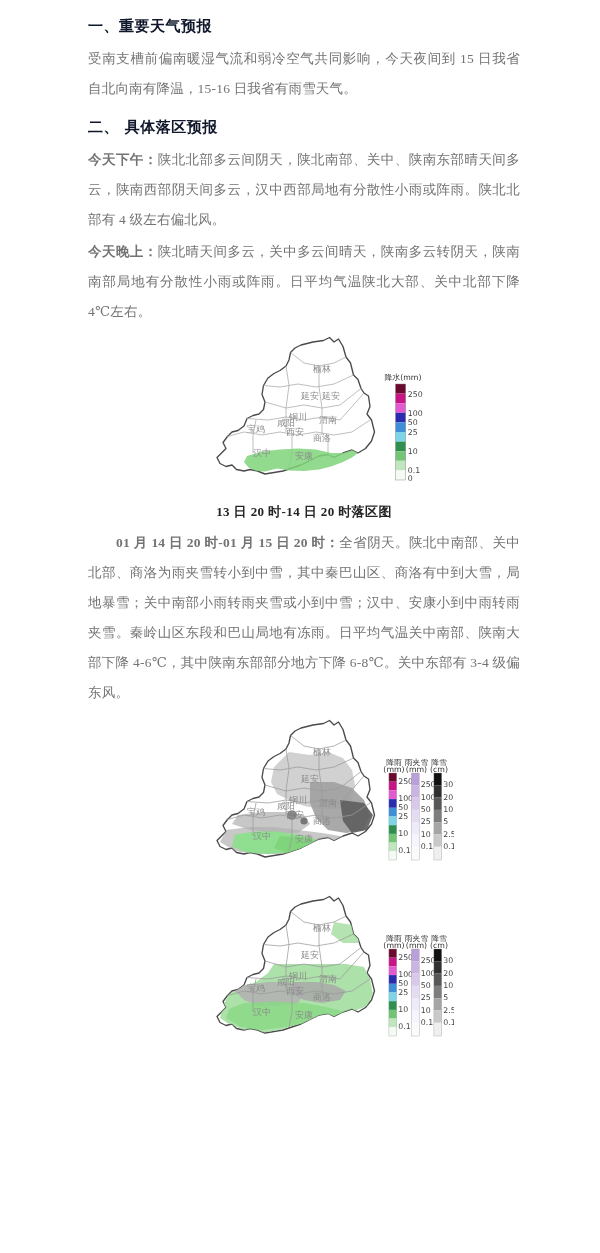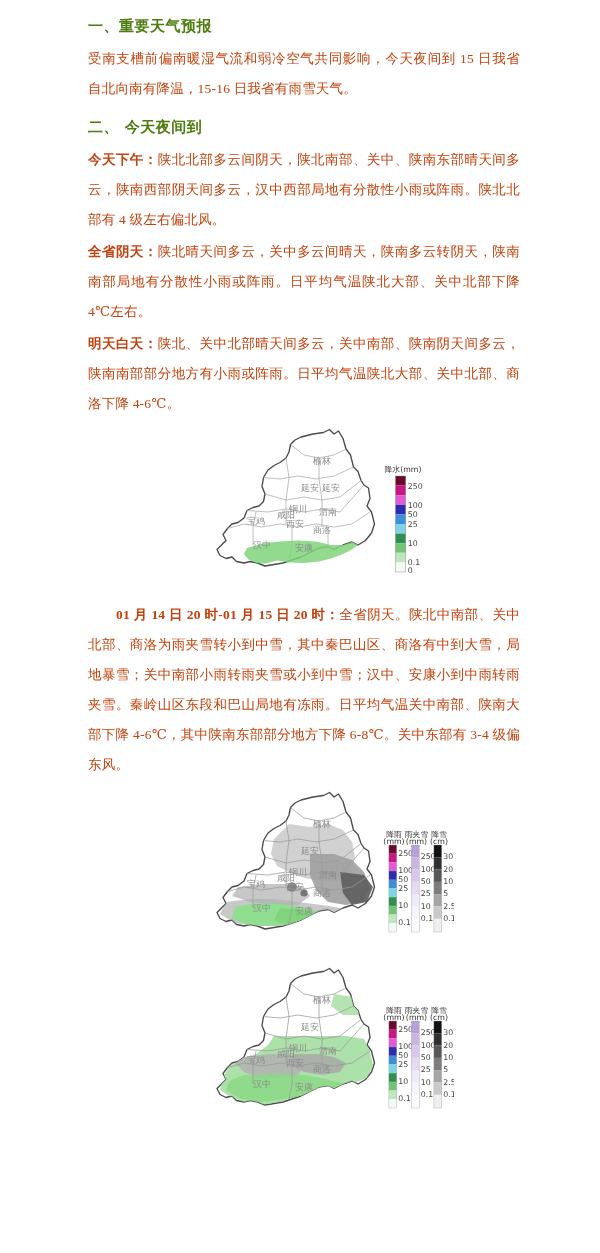--- a/index.html
+++ b/index.html
@@ -14,33 +14,33 @@
     width:600px;
     min-height:1253px;
     position:relative;
     box-sizing:border-box;
     padding:6px 80px 0 88px;
   }
   h2.heading{
     font-family:"DejaVu Sans","Liberation Sans",sans-serif;
     font-size:15px;
     font-weight:bold;
-    color:#4d7c0f;
+    color:#0f172a;
     margin:10px 0 7px 0;
     letter-spacing:0.5px;
     line-height:1.4;
   }
   h2.heading.second{margin-top:13px;}
   p.body{
     font-size:13.5px;
     line-height:30px;
     margin:0 0 2px 0;
     text-align:justify;
     text-justify:inter-ideograph;
-    color:#c2410c;
+    color:#737373;
     letter-spacing:0.2px;
   }
   p.body .lead{font-weight:bold;font-family:Liberation Serif, serif;}
   p.indent{text-indent:28px;margin-top:7px;}
   .figure{
     margin:6px 0 0 0;
     text-align:center;
   }
   .figure .mapwrap{
     position:relative;
@@ -64,27 +64,26 @@
   .city-label{font-size:3px;font-family:"DejaVu Sans","Liberation Sans",sans-serif;fill:#8a8a8a;}
 </style>
 </head>
 <body>
 
 <div class="page">
 
   <h2 class="heading">一、重要天气预报</h2>
   <p class="body"><span>受南支槽前偏南暖湿气流和弱冷空气共同影响，今天夜间到 15 日我省自北向南有降温，15-16 日我省有雨雪天气。</span></p>
 
-  <h2 class="heading second">二、 今天夜间到</h2>
+  <h2 class="heading second">二、 具体落区预报</h2>
 
   <p class="body"><span class="lead">今天下午：</span><span>陕北北部多云间阴天，陕北南部、关中、陕南东部晴天间多云，陕南西部阴天间多云，汉中西部局地有分散性小雨或阵雨。陕北北部有 4 级左右偏北风。</span></p>
 
-  <p class="body"><span class="lead">全省阴天：</span><span>陕北晴天间多云，关中多云间晴天，陕南多云转阴天，陕南南部局地有分散性小雨或阵雨。日平均气温陕北大部、关中北部下降 4℃左右。</span></p>
-
-  <p class="body"><span class="lead">明天白天：</span><span>陕北、关中北部晴天间多云，关中南部、陕南阴天间多云，陕南南部部分地方有小雨或阵雨。日平均气温陕北大部、关中北部、商洛下降 4-6℃。</span></p>
+  <p class="body"><span class="lead">今天晚上：</span><span>陕北晴天间多云，关中多云间晴天，陕南多云转阴天，陕南南部局地有分散性小雨或阵雨。日平均气温陕北大部、关中北部下降 4℃左右。</span></p>
+
 
   <div class="figure">
     <div class="mapwrap">
       <svg viewBox="0 0 100 56" width="300" height="168">
 
         <g>
           <path d="M56.5,2.5 L58.5,1.5 L60,3 L61.5,2 L63,4.5 L64,8 L65.5,10 L66.5,14 L68,15.5 L69,18.5 L70,20 L71.5,21 L72,24.5 L71,27 L72.5,29 L73.5,33 L72.5,36 L70.5,38.5 L68,40 L66,39 L63,40 L60,41.5 L58,40.5 L55,41 L52,42.5 L49,44 L46,45 L43,46 L40,46.5 L37,47 L34.5,46 L32,45.5 L30,46 L27.5,45.5 L26,44 L24,44.5 L22,43.5 L21,41.5 L22.5,40 L24,38.5 L23,36.5 L24.5,34.5 L26,33 L28,32.5 L30,31 L31,28.5 L33,27.5 L35,27 L36.5,25.5 L37,23 L36,20.5 L36.5,17.5 L38,15 L40,13.5 L42,12.5 L44,11 L45,9 L45.5,6.5 L47,5 L49,4 L51,3.5 L53,3 Z" fill="#ffffff" stroke="#4a4a4a" stroke-width="0.45" stroke-linejoin="round"></path>
         </g>
 
         <g fill="none" stroke="#a8a8a8" stroke-width="0.25">
@@ -134,20 +133,21 @@
           <text class="cbar-tick" x="4.6" y="4.2">250</text>
           <text class="cbar-tick" x="4.6" y="10.6">100</text>
           <text class="cbar-tick" x="4.6" y="13.8">50</text>
           <text class="cbar-tick" x="4.6" y="17">25</text>
           <text class="cbar-tick" x="4.6" y="23.4">10</text>
           <text class="cbar-tick" x="4.6" y="29.6">0.1</text>
           <text class="cbar-tick" x="4.6" y="32.4">0</text>
         </g>
       </svg>
     </div>
+    <div class="caption">13 日 20 时-14 日 20 时落区图</div>
   </div>
 
   <p class="body indent"><span class="lead">01 月 14 日 20 时-01 月 15 日 20 时：</span><span>全省阴天。陕北中南部、关中北部、商洛为雨夹雪转小到中雪，其中秦巴山区、商洛有中到大雪，局地暴雪；关中南部小雨转雨夹雪或小到中雪；汉中、安康小到中雨转雨夹雪。秦岭山区东段和巴山局地有冻雨。日平均气温关中南部、陕南大部下降 4-6℃，其中陕南东部部分地方下降 6-8℃。关中东部有 3-4 级偏东风。</span></p>
 
   <div class="figure big">
     <div class="mapwrap">
       <svg viewBox="0 0 100 56" width="300" height="172">
         <defs>
           <clipPath id="clip2">
             <path d="M56.5,2.5 L58.5,1.5 L60,3 L61.5,2 L63,4.5 L64,8 L65.5,10 L66.5,14 L68,15.5 L69,18.5 L70,20 L71.5,21 L72,24.5 L71,27 L72.5,29 L73.5,33 L72.5,36 L70.5,38.5 L68,40 L66,39 L63,40 L60,41.5 L58,40.5 L55,41 L52,42.5 L49,44 L46,45 L43,46 L40,46.5 L37,47 L34.5,46 L32,45.5 L30,46 L27.5,45.5 L26,44 L24,44.5 L22,43.5 L21,41.5 L22.5,40 L24,38.5 L23,36.5 L24.5,34.5 L26,33 L28,32.5 L30,31 L31,28.5 L33,27.5 L35,27 L36.5,25.5 L37,23 L36,20.5 L36.5,17.5 L38,15 L40,13.5 L42,12.5 L44,11 L45,9 L45.5,6.5 L47,5 L49,4 L51,3.5 L53,3 Z"></path>

